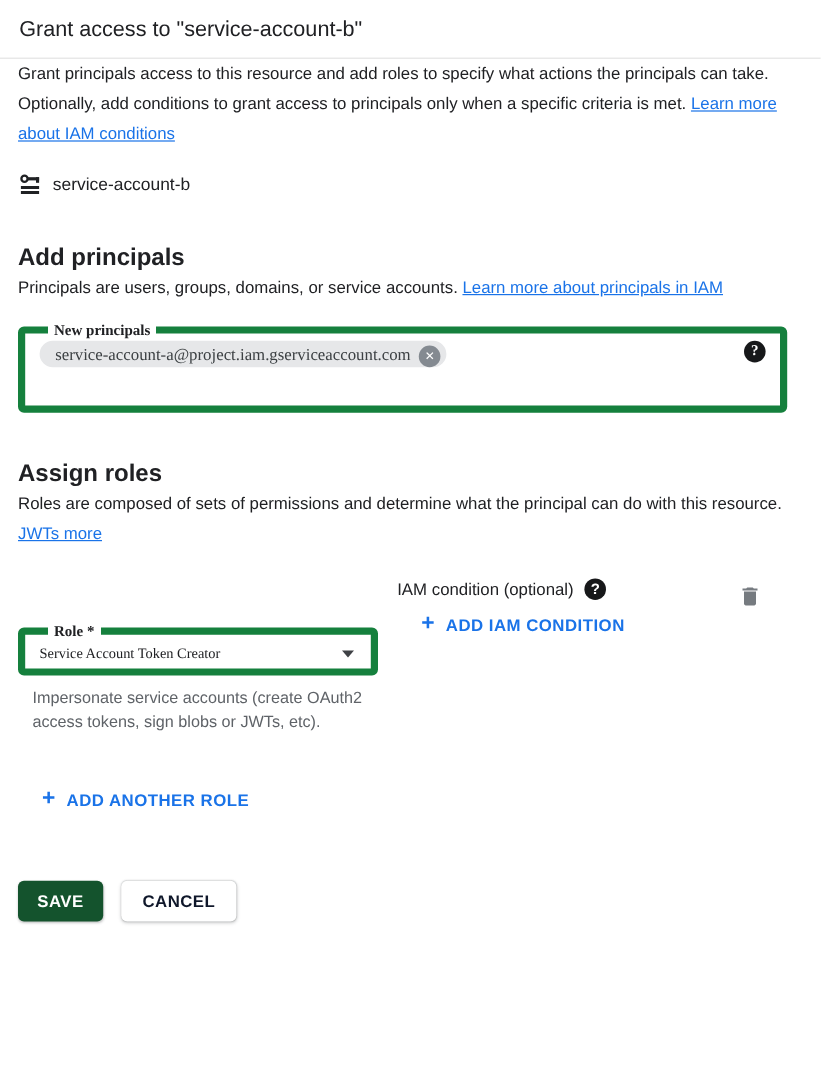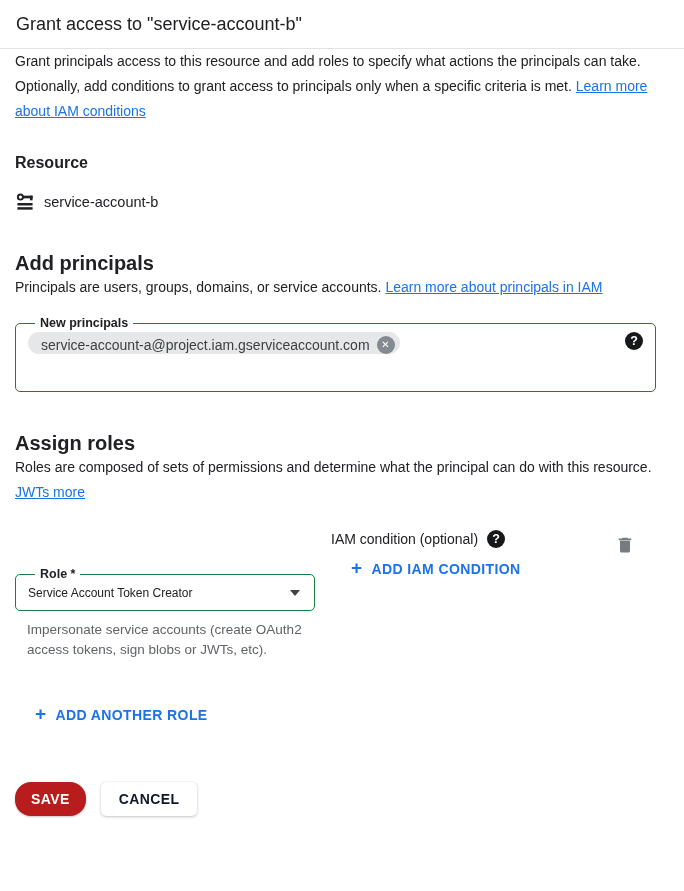--- a/index.html
+++ b/index.html
@@ -48,24 +48,25 @@
   .resource-row svg { display: block; }
   h2.section-heading {
     font-size: 20px;
     font-weight: bold;
     margin: 40px 0 0 0;
   }
   .section-desc { margin-top: 14px; max-width: 648px; }
 
   
   fieldset {
-    border: 1px solid #15803d;
+    border: 6px solid #15803d;
     border-radius: 5px;
     margin: 0;
     padding: 0;
+    font-family: Liberation Serif, serif;
   }
   fieldset legend {
     font-size: 12.5px;
     font-weight: bold;
     color: #202124;
     padding: 0 5px;
     margin-left: 7px;
     line-height: 1;
   }
   .principals-fieldset {
@@ -191,24 +192,24 @@
     background: none; border: none;
   }
   .add-role-btn { margin: 47px 0 0 20px; }
 
   .footer {
     display: flex;
     align-items: center;
     margin: 58px 0 0 15px;
   }
   .save-btn {
-    background: #b91c1c;
+    background: #14532d;
     color: #ffffff;
     border: none;
-    border-radius: 16px;
+    border-radius: 5px;
     padding: 9px 16px;
     font-family: "Liberation Sans", sans-serif;
     font-size: 14px;
     font-weight: bold;
     letter-spacing: 0.4px;
     cursor: pointer;
     box-shadow: 0 1px 2px rgba(60,64,67,.3);
   }
   .cancel-btn {
     background: #ffffff;
@@ -229,21 +230,20 @@
 <body>
 
 <div class="dialog-header">
   <span class="dialog-title">Grant access to "service-account-b"</span>
 </div>
 
 <div class="content">
 
   <p class="body-text intro"><span>Grant principals access to this resource and add roles to specify what actions the principals can take. Optionally, add conditions to grant access to principals only when a specific criteria is met. </span><a class="inline-link">Learn more about IAM conditions</a></p>
 
-  <h2 class="sub-heading">Resource</h2>
 
   <div class="resource-row">
     <span>
       <svg width="20" height="20" viewBox="0 0 24 24">
         <circle cx="6.5" cy="6" r="3.1" fill="none" stroke="#202124" stroke-width="2.3"></circle>
         <rect x="9.6" y="4.4" width="11.5" height="3.2" fill="#202124"></rect>
         <rect x="18" y="4.4" width="3.1" height="5.6" fill="#202124"></rect>
         <rect x="2.9" y="13.2" width="18.2" height="3" fill="#202124"></rect>
         <rect x="2.9" y="18.2" width="18.2" height="3" fill="#202124"></rect>
       </svg>

